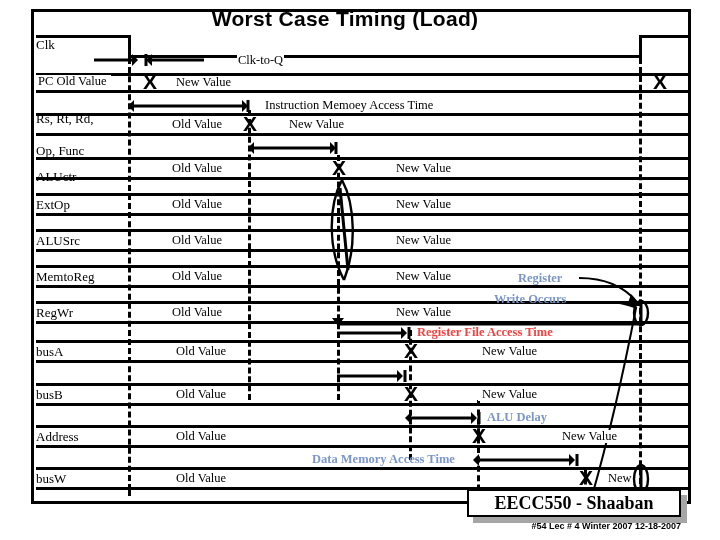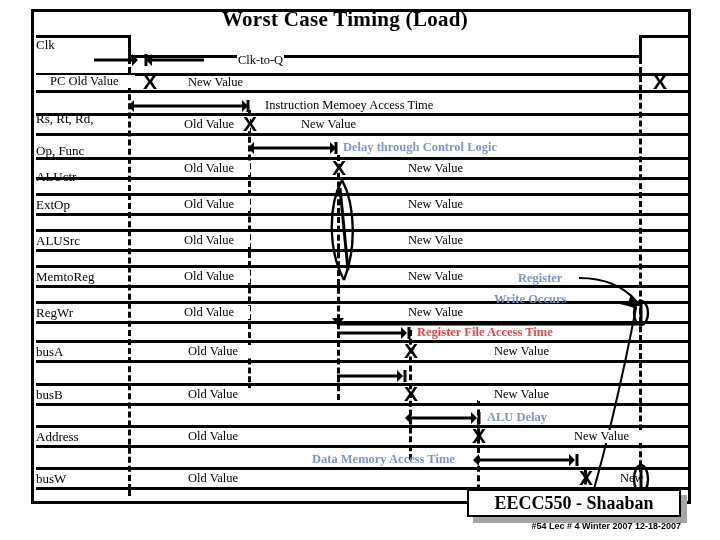--- a/index.html
+++ b/index.html
@@ -25,21 +25,21 @@
     border: 3px solid #000000;
     box-sizing: border-box;
   }
   
   #title {
     position: absolute;
     left: 110px;
     top: 7px;
     width: 470px;
     text-align: center;
-    font-family: Liberation Serif, serif;
+    font-family: Liberation Sans, sans-serif;
     font-weight: bold;
     font-size: 21px;
     color: #000000;
     white-space: nowrap;
     letter-spacing: .3px;
   }
   
   .hline {            
     position: absolute;
     background: #000000;
@@ -61,21 +61,21 @@
     color: #000000;
     white-space: nowrap;
     line-height: 14px;
   }
   .val {              
     position: absolute;
     font-size: 12.5px;
     color: #000000;
     white-space: nowrap;
     background: #ffffff;
-    padding: 0 16px;
+    padding: 0 4px;
     line-height: 13px;
   }
   .ann {              
     position: absolute;
     font-size: 12.5px;
     font-weight: bold;
     white-space: nowrap;
     line-height: 13px;
   }
   .annk {             
@@ -202,21 +202,20 @@
   <div class="val" style="left:168px; top:118px;">Old Value</div>
   <div class="xmark" style="left:243px; top:114px;">X</div>
   <div class="val" style="left:285px; top:118px;">New Value</div>
 
   <svg class="msr" style="left:248px; top:140px;" width="100" height="16">
     <polygon points="6,2 6,14 0,8" fill="#000"></polygon>
     <line x1="6" y1="8" x2="82" y2="8" stroke="#000" stroke-width="3"></line>
     <polygon points="82,2 82,14 88,8" fill="#000"></polygon>
     <line x1="88" y1="2" x2="88" y2="14" stroke="#000" stroke-width="3"></line>
   </svg>
-  <div class="ann" style="left:343px; top:141px; color:#7b96c8;">Delay through Control Logic</div>
 
   <div class="hline" style="left:36px; top:157px; width:652px;"></div>
   <div class="hline" style="left:36px; top:177px; width:652px;"></div>
   <div class="lbl" style="left:36px; top:162px;margin-top:8px;">ALUctr</div>
   <div class="val" style="left:168px; top:162px;">Old Value</div>
   <div class="xmark" style="left:332px; top:158px;">X</div>
   <div class="val" style="left:392px; top:162px;">New Value</div>
 
   <div class="hline" style="left:36px; top:193px; width:652px;"></div>
   <div class="hline" style="left:36px; top:213px; width:652px;"></div>

